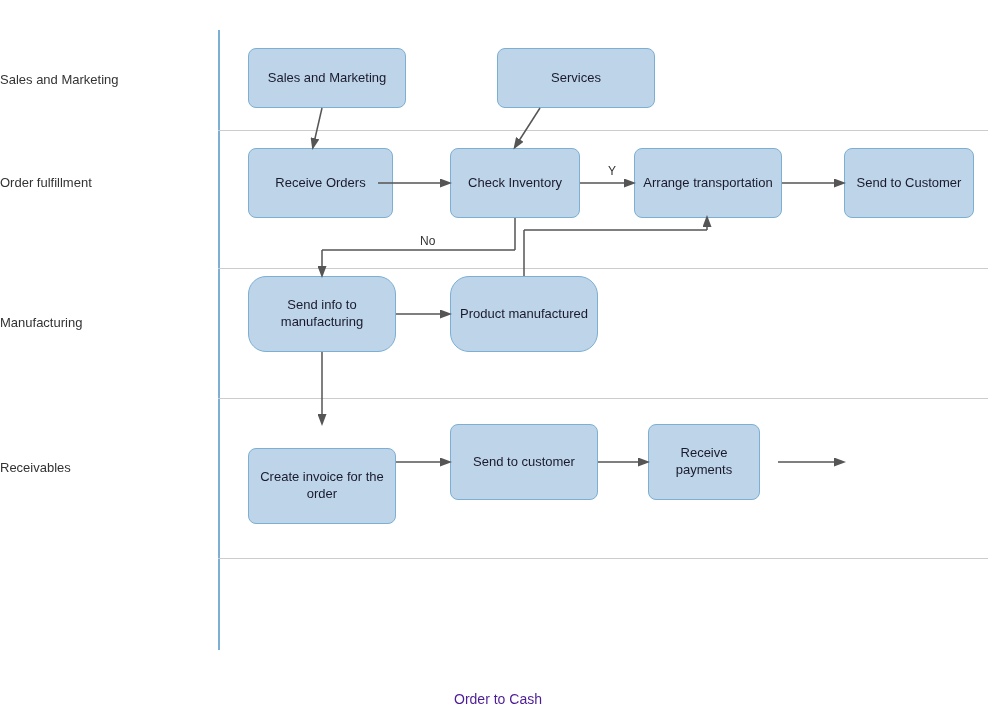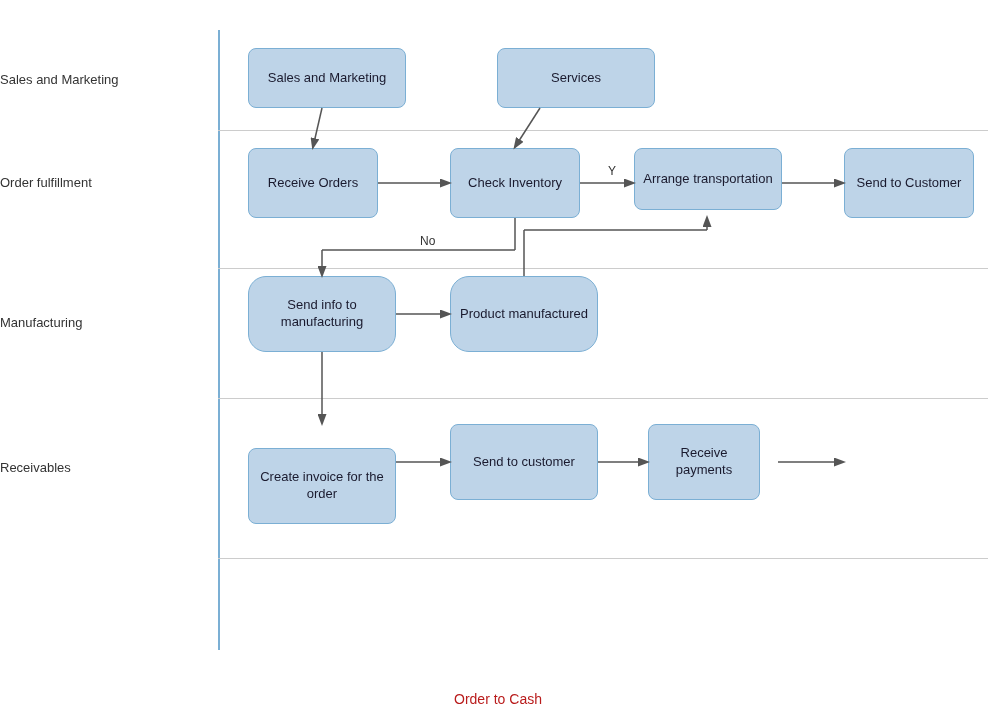--- a/index.html
+++ b/index.html
@@ -73,21 +73,21 @@
       height: 723px;
       pointer-events: none;
     }
 
     .bottom-title {
       position: absolute;
       bottom: 16px;
       left: 50%;
       transform: translateX(-50%);
       font-size: 14px;
-      color: #b91c1c;
+      color: #4c1d95;
     }
   </style>
 </head>
 <body>
 
 <div class="diagram-container">
 
   <div class="divider-line"></div>
 
   <div class="lane-separator" style="top: 130px;"></div>
@@ -109,29 +109,29 @@
   </div>
 
   <div class="process-box" style="left:248px; top:48px; width:158px; height:60px;">
     <span>Sales and Marketing</span>
   </div>
 
   <div class="process-box" style="left:497px; top:48px; width:158px; height:60px;">
     <span>Services</span>
   </div>
 
-  <div class="process-box" style="left:248px; top:148px; width:130px; height:70px;">
+  <div class="process-box" style="left:248px; top:148px; width:145px; height:70px;">
     <span>Receive Orders</span>
   </div>
 
   <div class="process-box" style="left:450px; top:148px; width:130px; height:70px;">
     <span>Check Inventory</span>
   </div>
 
-  <div class="process-box" style="left:634px; top:148px; width:148px; height:62px;text-align:center;">
+  <div class="process-box" style="left:634px; top:148px; width:148px; height:70px;text-align:center;">
     <span>Arrange transportation</span>
   </div>
 
   <div class="process-box" style="left:844px; top:148px; width:130px; height:70px;">
     <span>Send to Customer</span>
   </div>
 
   <div class="process-box" style="left:248px; top:276px; width:148px; height:76px;border-radius:18px;">
     <span>Send info to manufacturing</span>
   </div>

